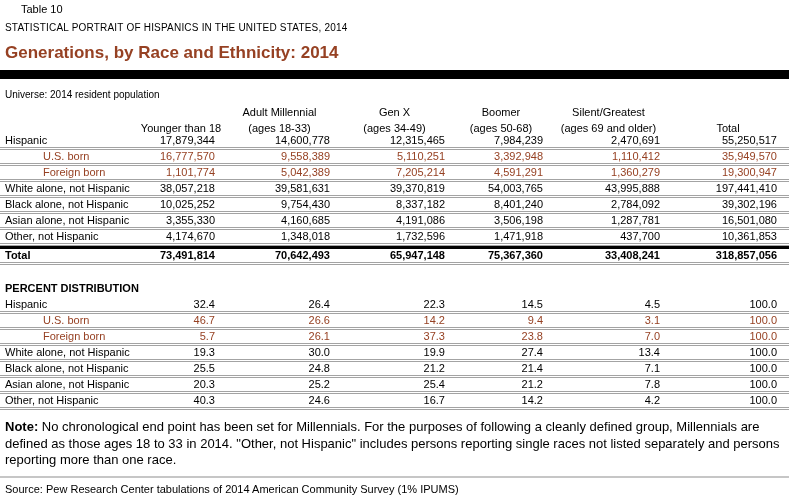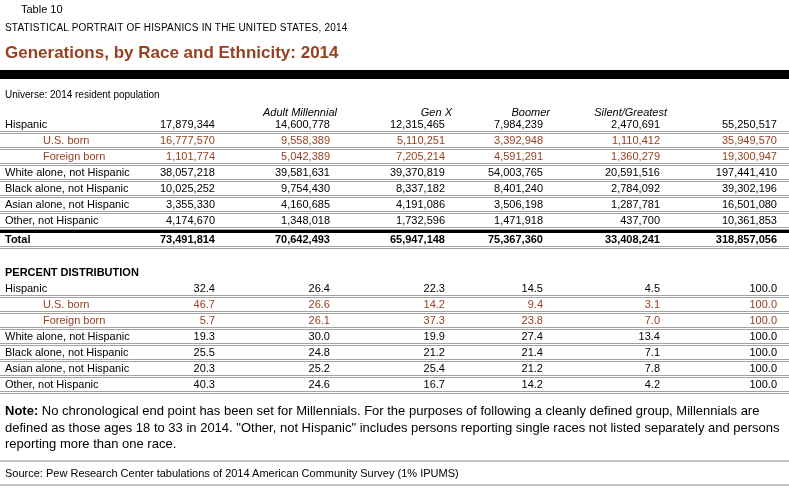--- a/index.html
+++ b/index.html
@@ -9,21 +9,21 @@
   }
   .table-label { font-size:11px; padding:3px 5px 0 21px; }
   .report-title { font-size:10px; padding:7px 5px 1px 5px; letter-spacing:.2px; }
   .main-title { font-size:17px; font-weight:700; color:#964123; padding:9px 5px 5px 5px; }
   .black-bar { height:9px; background:#000; margin-top:2px; }
   .universe { font-size:10px; padding:10px 5px 2px 5px; }
 
   table { border-collapse:separate; border-spacing:0; table-layout:fixed; width:789px; font-size:11px; }
   col.c-lbl { width:140px; } col.c1 { width:82px; } col.c2 { width:115px; }
   col.c3 { width:115px; } col.c4 { width:98px; } col.c5 { width:117px; } col.c6 { width:122px; }
-  thead th { font-weight:400; text-align:right; padding:0; height:16px; vertical-align:bottom; white-space:nowrap;font-style:italic; }
+  thead th { font-weight:400; text-align:center; padding:0; height:16px; vertical-align:bottom; white-space:nowrap; }
   td { height:13px; line-height:13px; padding:0; vertical-align:middle; white-space:nowrap; overflow:hidden; }
   td.lbl { text-align:left; padding-left:5px; }
   td.num { text-align:right; padding-right:7px; }
   td.num:last-child { padding-right:12px; }
   tr.row-normal td, tr.row-sub td { border-bottom:3px double #a3a3a3; }
   tr.row-sub td { color:#964123; }
   tr.row-sub td.lbl { padding-left:43px; }
   tr.row-total td { border-top:3px solid #000; border-bottom:3px double #a3a3a3; font-weight:700; }
 
   .section-label { font-size:11px; font-weight:700; padding:17px 5px 4px 5px; }
@@ -56,20 +56,29 @@
     <thead>
       <tr>
         <th></th>
         <th></th>
         <th>Adult Millennial</th>
         <th>Gen X</th>
         <th>Boomer</th>
         <th>Silent/Greatest</th>
         <th></th>
       </tr>
+      <tr>
+        <th></th>
+        <th>Younger than 18</th>
+        <th>(ages 18-33)</th>
+        <th>(ages 34-49)</th>
+        <th>(ages 50-68)</th>
+        <th>(ages 69 and older)</th>
+        <th>Total</th>
+      </tr>
     </thead>
     <tbody>
         <tr class="row-normal">
           <td class="lbl">Hispanic</td>
           <td class="num">17,879,344</td>
           <td class="num">14,600,778</td>
           <td class="num">12,315,465</td>
           <td class="num">7,984,239</td>
           <td class="num">2,470,691</td>
           <td class="num">55,250,517</td>
@@ -91,21 +100,21 @@
           <td class="num">4,591,291</td>
           <td class="num">1,360,279</td>
           <td class="num">19,300,947</td>
         </tr>
         <tr class="row-normal">
           <td class="lbl">White alone, not Hispanic</td>
           <td class="num">38,057,218</td>
           <td class="num">39,581,631</td>
           <td class="num">39,370,819</td>
           <td class="num">54,003,765</td>
-          <td class="num">20,591,516</td>
+          <td class="num">43,995,888</td>
           <td class="num">197,441,410</td>
         </tr>
         <tr class="row-normal">
           <td class="lbl">Black alone, not Hispanic</td>
           <td class="num">10,025,252</td>
           <td class="num">9,754,430</td>
           <td class="num">8,337,182</td>
           <td class="num">8,401,240</td>
           <td class="num">2,784,092</td>
           <td class="num">39,302,196</td>

